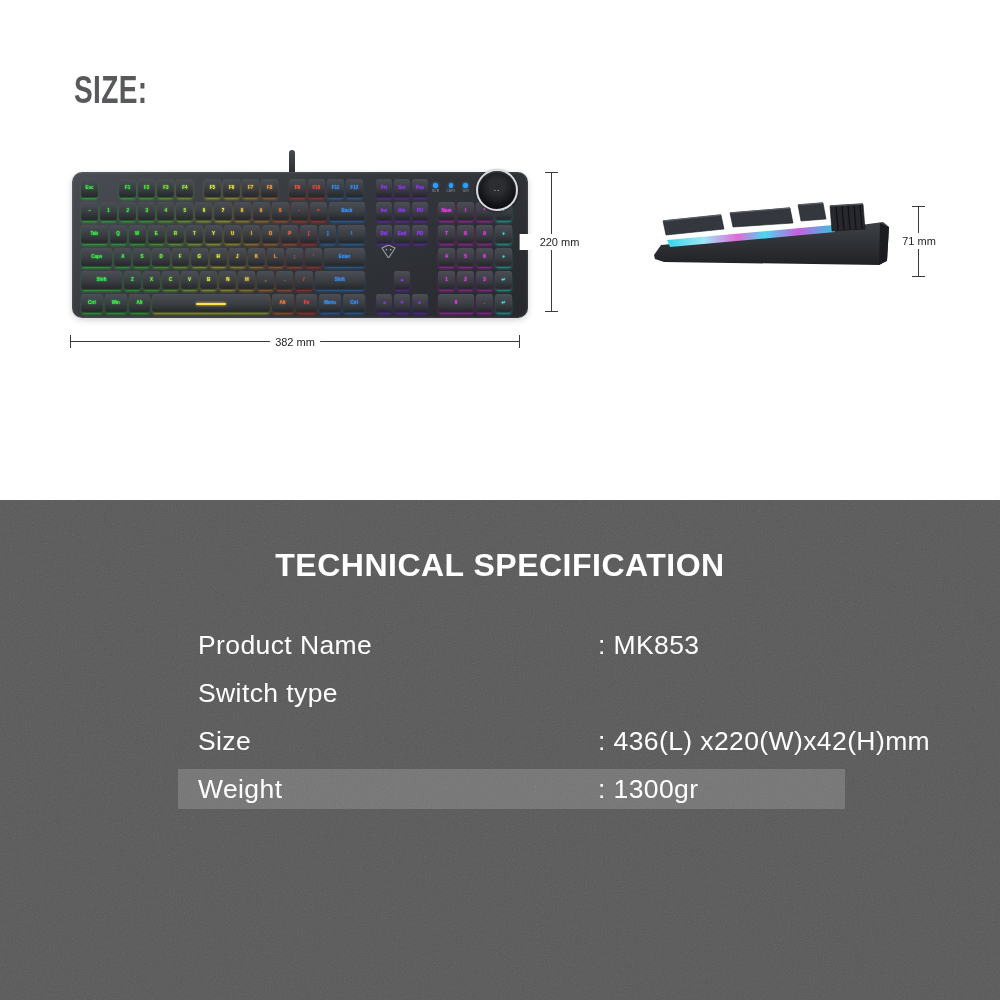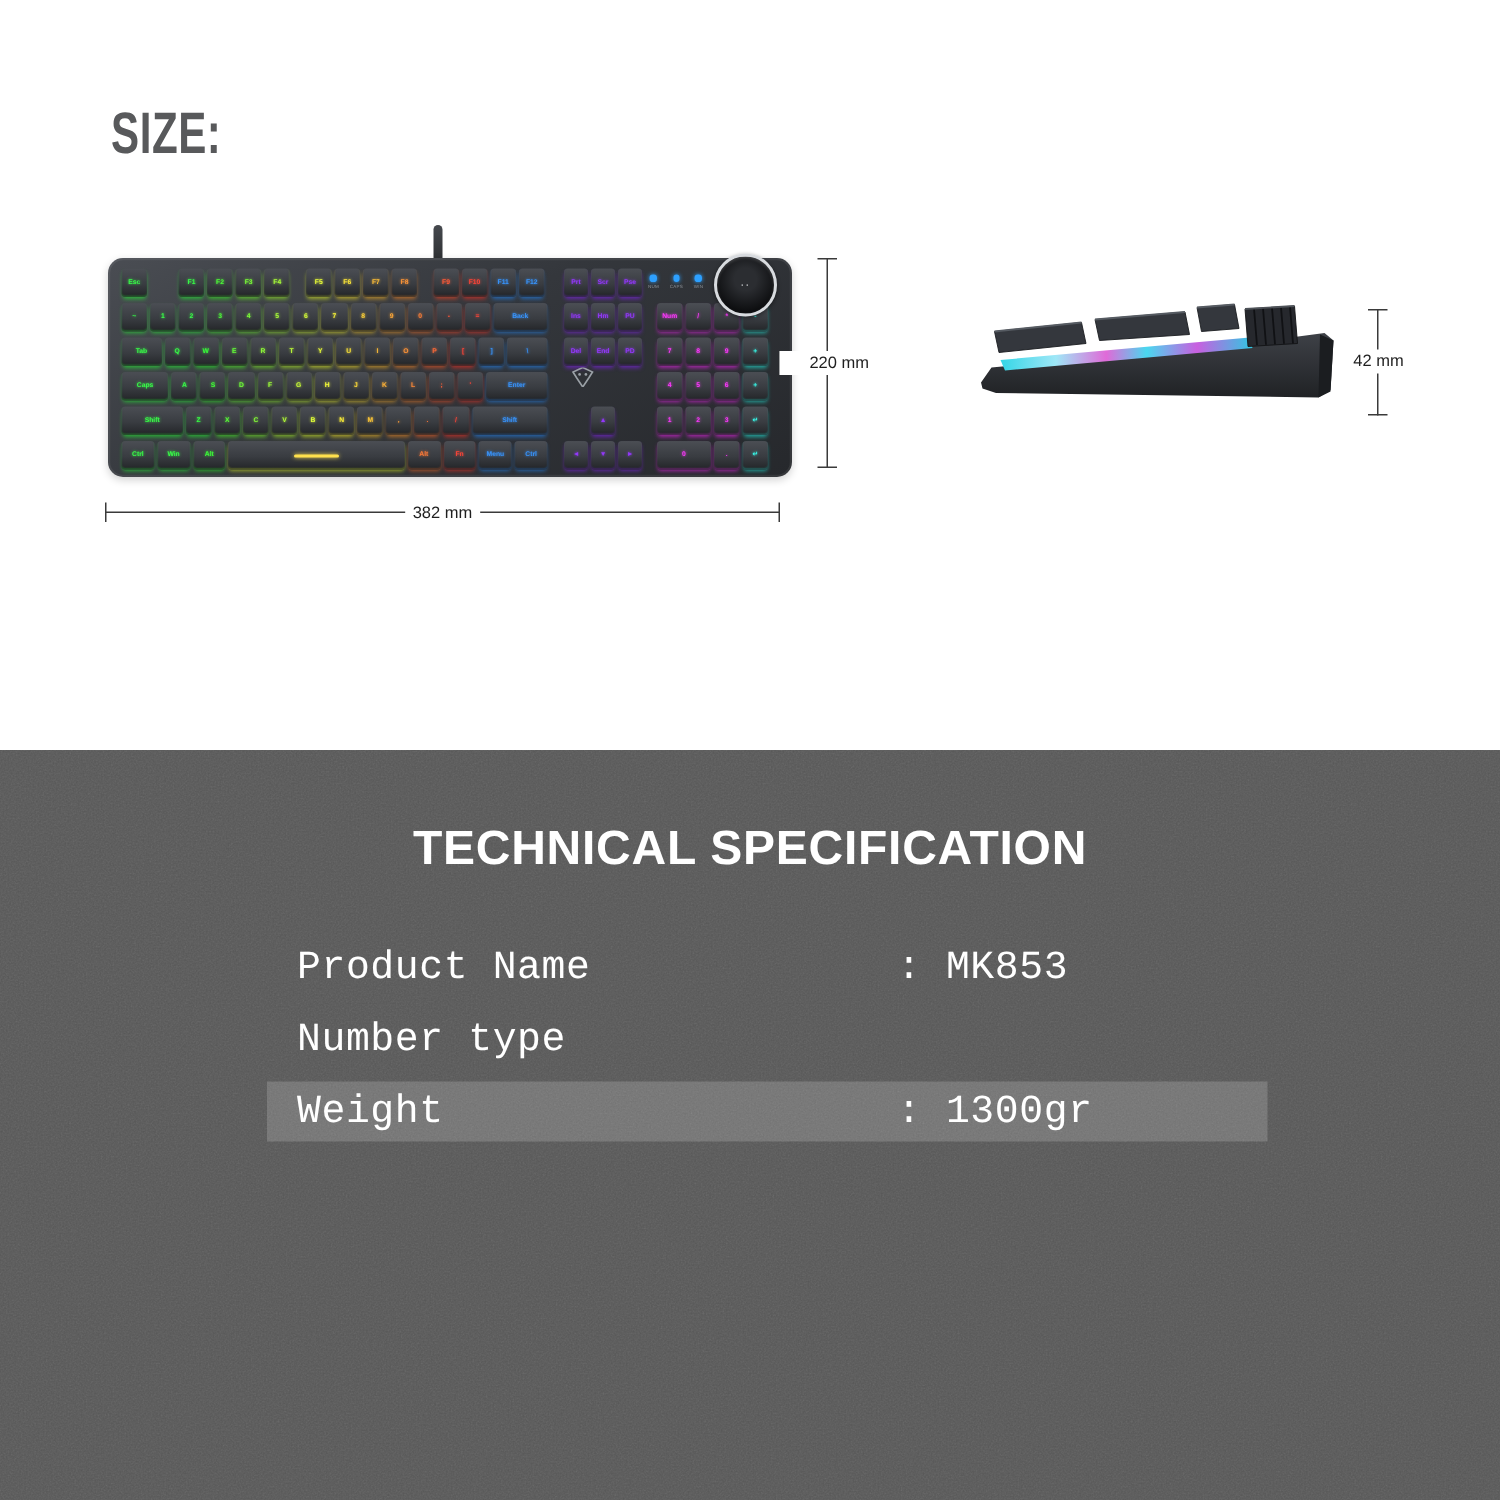--- a/index.html
+++ b/index.html
@@ -58,21 +58,21 @@
     padding:2px 5px;font-size:11px;color:#1f1f1f;white-space:nowrap;}
 
   .side-view{position:absolute;left:650px;top:198px;width:245px;height:82px;}
 
   
   .spec-section{position:absolute;left:0;top:500px;width:1000px;height:500px;
     background:#575757;overflow:hidden;color:#fff;}
   .noise{position:absolute;left:0;top:0;width:100%;height:100%;pointer-events:none;}
   .spec-title{position:absolute;left:0;top:47px;width:100%;text-align:center;margin:0;
     font-size:32px;font-weight:700;letter-spacing:.5px;color:#ffffff;white-space:nowrap;}
-  #spec-table{position:absolute;left:0;top:121px;width:1000px;font-family:Liberation Mono, monospace;}
+  #spec-table{position:absolute;left:0;top:121px;width:1000px;}
   .spec-row{position:relative;height:47.9px;}
   .spec-row.hl::before{content:"";position:absolute;left:178px;top:4px;width:667px;height:40px;
     background:rgba(255,255,255,.17);}
   .spec-label,.spec-value{position:absolute;top:50%;transform:translateY(-50%);
     font-size:26.5px;font-weight:400;letter-spacing:.4px;color:#fff;white-space:nowrap;}
   .spec-label{left:198px;}
   .spec-value{left:598px;}
 </style>
 </head>
 <body>
@@ -288,41 +288,45 @@
     <polygon points="80,15 140,10 143,25 83,29" fill="#34373d" stroke="#1a1c1f" stroke-width="0.6"></polygon>
     <line x1="80" y1="15" x2="140" y2="10" stroke="#565b62" stroke-width="1.4"></line>
     <polygon points="148,7 173,5 176,21 151,23" fill="#34373d" stroke="#1a1c1f" stroke-width="0.6"></polygon>
     <line x1="148" y1="7" x2="173" y2="5" stroke="#565b62" stroke-width="1.4"></line>
     <polygon points="180,8 213,6 215,31 182,33" fill="#26282d" stroke="#121315" stroke-width="0.6"></polygon>
     <path d="M186,7.8 L188,32 M192,7.5 L194,31.8 M198,7.2 L200,31.5 M204,6.9 L206,31.2 M210,6.5 L212,31" stroke="#101114" stroke-width="1.2" fill="none"></path>
     <line x1="180" y1="8" x2="213" y2="6" stroke="#4e5258" stroke-width="1.3"></line>
   </svg>
 
   <div class="dim-v" style="left:918px;top:206px;height:71px;"></div>
-  <div class="dim-label" style="left:919px;top:241px;">42 mm</div>
+  <div class="dim-label" style="left:919px;top:241px;">71 mm</div>
 
   <div class="spec-section">
     <svg class="noise">
       <filter id="nz">
           <feTurbulence type="fractalNoise" baseFrequency="0.9" numOctaves="2" stitchTiles="stitch"></feTurbulence>
         <feColorMatrix type="saturate" values="0"></feColorMatrix>
         <feComponentTransfer>
             <feFuncA type="linear" slope="0.16"></feFuncA>
           </feComponentTransfer>
       </filter>
       <rect width="100%" height="100%" filter="url(#nz)"></rect>
     </svg>
     <h2 class="spec-title">TECHNICAL SPECIFICATION</h2>
     <div id="spec-table">
         <div class="spec-row">
           <span class="spec-label">Product Name</span>
           <span class="spec-value">: MK853</span>
         </div>
         <div class="spec-row">
-          <span class="spec-label">Number type</span>
+          <span class="spec-label">Switch type</span>
+        </div>
+        <div class="spec-row">
+          <span class="spec-label">Size</span>
+          <span class="spec-value">: 436(L) x220(W)x42(H)mm</span>
         </div>
         <div class="spec-row hl">
           <span class="spec-label">Weight</span>
           <span class="spec-value">: 1300gr</span>
         </div>
       </div>
   </div>
 
 </div>
 

